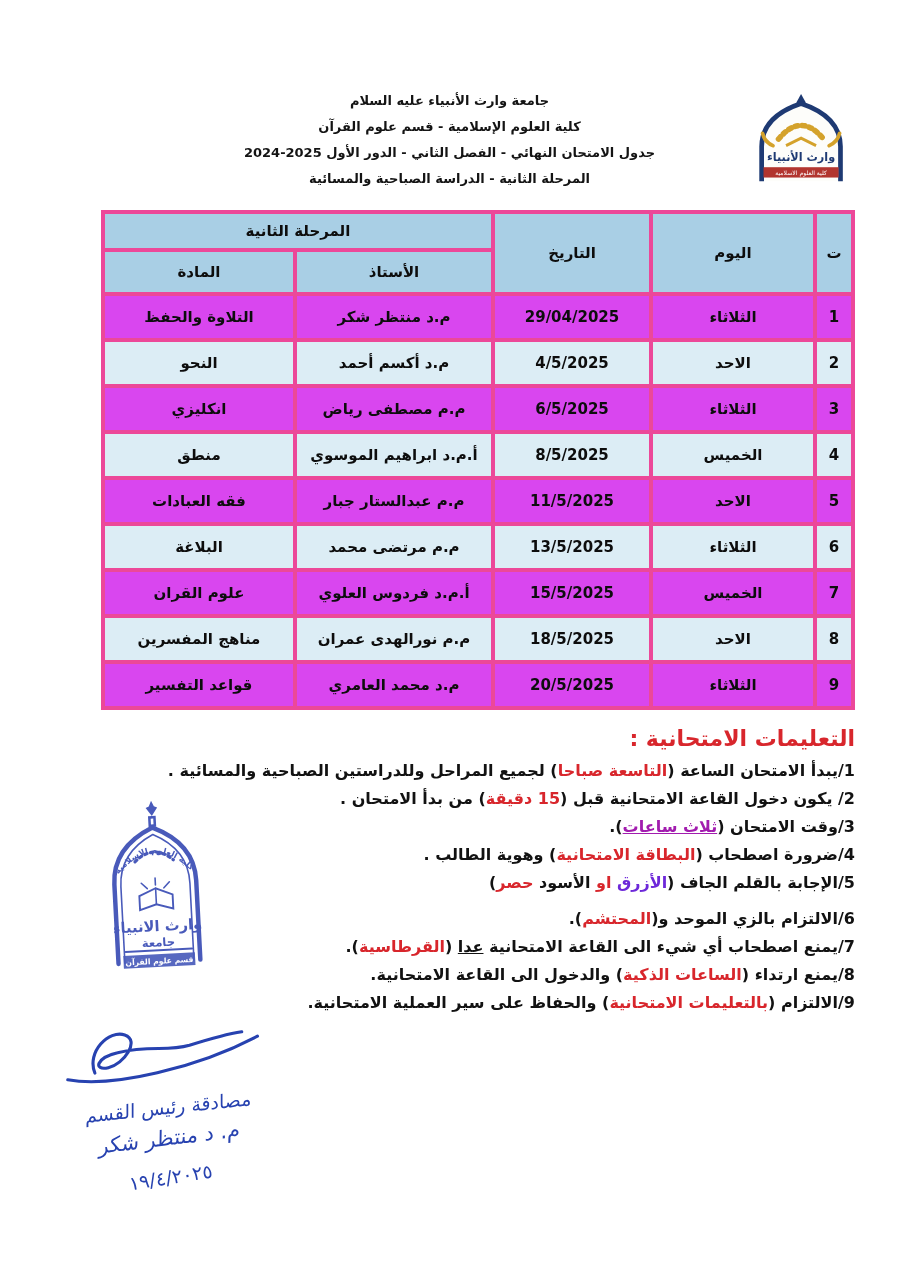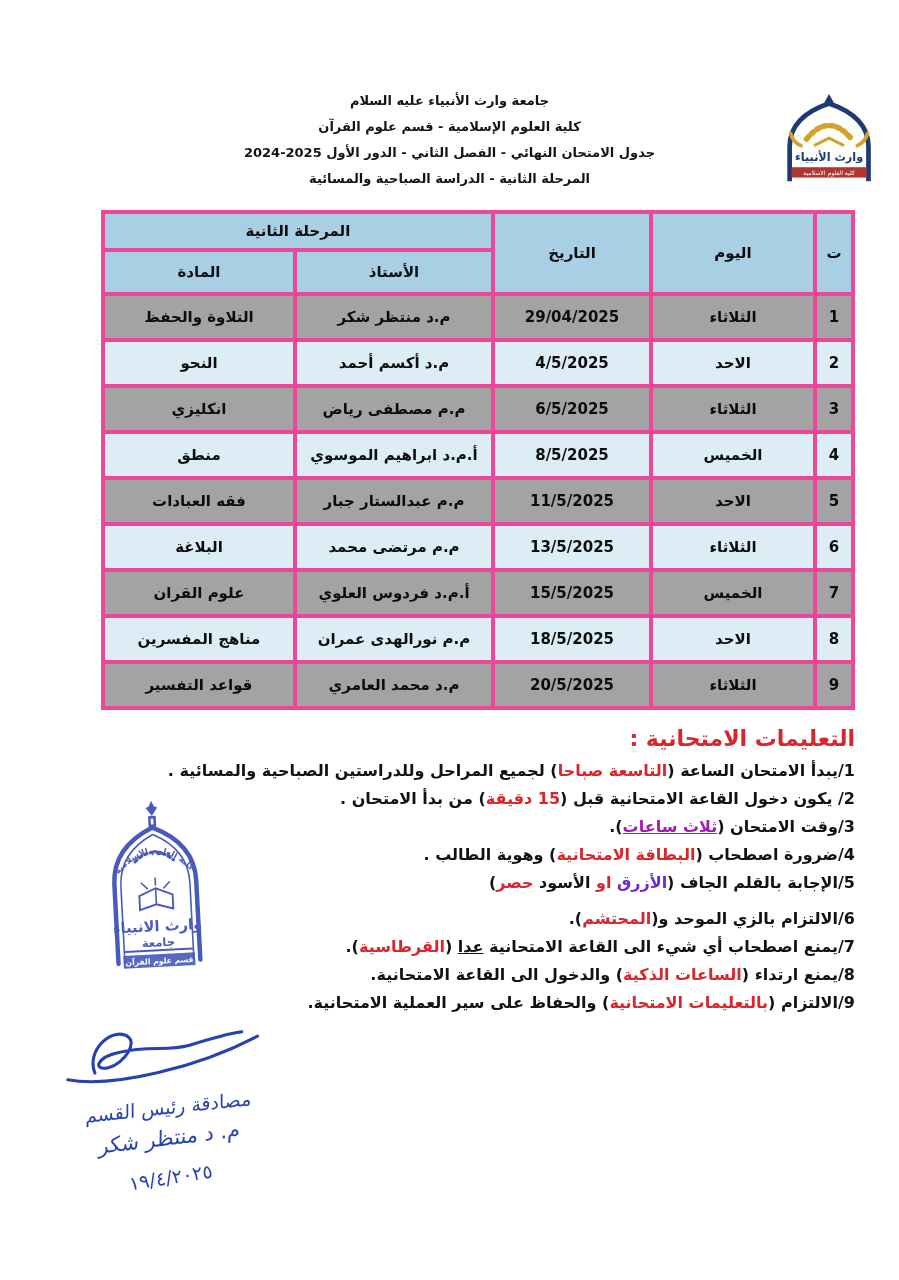--- a/index.html
+++ b/index.html
@@ -5,31 +5,31 @@
   html,body{margin:0;padding:0;background:#e8e8e8;}
   .page{
     position:relative; width:899px; height:1280px; margin:0 auto;
     background:#ffffff; overflow:hidden; direction:rtl;
     font-family:"DejaVu Sans","Liberation Sans",sans-serif; color:#111;
   }
   
   .doc-header{ padding-top:88px; text-align:center; font-weight:bold;
     font-size:13px; line-height:26px; color:#141414;}
   .doc-header div{white-space:nowrap;}
-  .logo{ position:absolute; top:90px; right:8px; width:122px; height:100px;}
+  .logo{ position:absolute; top:90px; right:36px; width:122px; height:100px;}
   
   table.exam{ width:750px; margin:18px 44px 0 auto; border-collapse:collapse;
     table-layout:fixed; border:3px solid #151515;}
   table.exam th, table.exam td{
     border:4px solid #ec4899; text-align:center; vertical-align:middle;
     font-weight:bold; font-size:15px; color:#0d0d0d; padding:0 2px; overflow:hidden;}
   table.exam thead th{ background:var(--header-fill,#a9cfe5);}
   table.exam thead tr:first-child th{height:34px;}
   table.exam thead tr:last-child th{height:40px;text-align:center;}
-  table.exam tbody td{height:42px; background:#a3a3a3;}
+  table.exam tbody td{height:42px; background:#d946ef;}
   table.exam tbody tr.alt td{ background:var(--alt-fill,#dcedf5);}
   th.stage{font-size:17px;}
   
   .instructions{ width:760px; margin:16px 44px 0 auto; text-align:right;
     font-weight:bold; font-size:16px; color:#121212;}
   .instr-title{ color:var(--red,#d8262c); font-size:22px; margin-bottom:9px;}
   .instr-line{ line-height:21px; margin-bottom:7px;}
   .instr-line.gap-sm{ margin-top:15px;}
   .instr-line.gap-lg{ }
   

